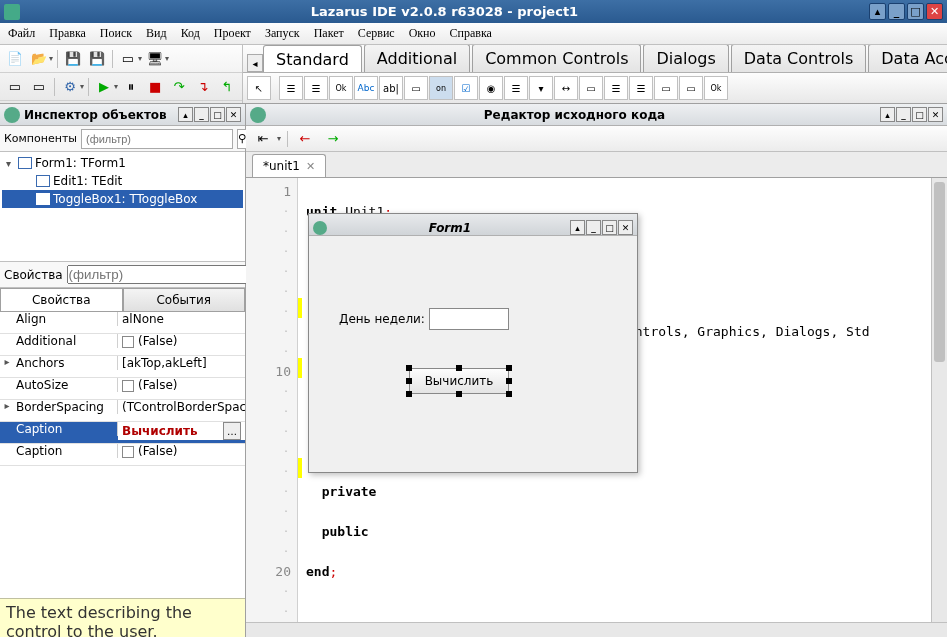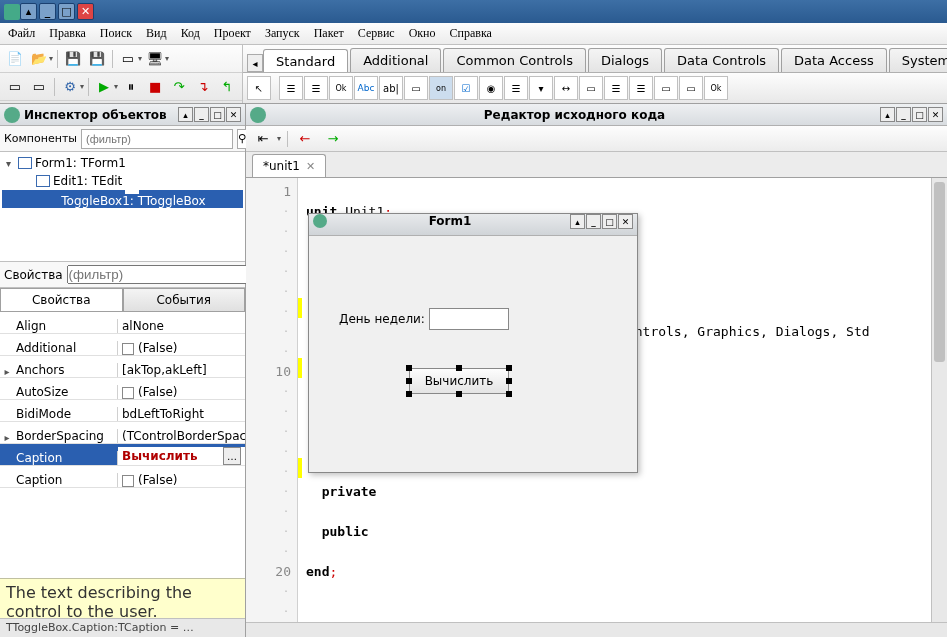--- a/index.html
+++ b/index.html
@@ -23,21 +23,21 @@
   .tb-left { width: 246px; border-right: 1px solid #c0c0c0; }
   .tb-row { height: 28px; display: flex; align-items: center; padding: 2px 4px; gap: 2px; border-bottom: 1px solid #d0d0d0; }
   .tb-btn { width: 22px; height: 22px; display: flex; align-items: center; justify-content: center; border: 1px solid transparent; border-radius: 2px; font-size: 13px; cursor: pointer; }
   .tb-sep { width: 1px; height: 18px; background: #c0c0c0; margin: 0 2px; }
   .tb-dd { font-size: 8px; margin-left: -3px; color: #555; }
   
   .tb-right { flex: 1; display: flex; flex-direction: column; }
   
   
   .comp-tabs { height: 28px; display: flex; align-items: flex-end; padding: 2px 4px 0; gap: 0; background: linear-gradient(to bottom,#fdfdfd,#ececec); border-bottom: 1px solid #b0b0b0; overflow: hidden; }
-  .comp-tab { padding: 4px 12px; border: 1px solid #a0a0a0; border-bottom: none; background: linear-gradient(to bottom,#f4f4f4,#e4e4e4); border-radius: 3px 3px 0 0; font-size: 13px; margin-right: 2px; cursor: pointer; white-space: nowrap; }
+  .comp-tab { padding: 4px 12px; border: 1px solid #a0a0a0; border-bottom: none; background: linear-gradient(to bottom,#f4f4f4,#e4e4e4); border-radius: 3px 3px 0 0; font-size: 16px; margin-right: 2px; cursor: pointer; white-space: nowrap; }
   .comp-tab.active { background: #fff; position: relative; top: 1px; }
   .tab-nav { width: 16px; height: 18px; display: flex; align-items: center; justify-content: center; font-size: 10px; border: 1px solid #aaa; background: #eee; cursor: pointer; }
   
   
   .palette { height: 30px; display: flex; align-items: center; padding: 2px 4px; gap: 1px; background: linear-gradient(to bottom,#fdfdfd,#e8e8e8); }
   .pal-btn { width: 24px; height: 24px; border: 1px solid #c0c0c0; background: #fff; display: flex; align-items: center; justify-content: center; font-size: 10px; cursor: pointer; }
   .pal-sep { width: 6px; }
   
   
   .main { display: flex; height: calc(637px - 23px - 22px - 58px); }
@@ -52,30 +52,30 @@
   .oi-filter { height: 26px; display: flex; align-items: center; padding: 2px 4px; gap: 4px; border-bottom: 1px solid #c0c0c0; }
   .oi-filter label { font-size: 11px; }
   .oi-filter input { flex:1; height: 20px; padding: 0 4px; border: 1px solid #aaa; font-size: 11px; }
   .oi-filter .fbtn { width: 22px; height: 20px; border: 1px solid #aaa; background: #fff; display: flex; align-items:center;justify-content:center;font-size:11px;cursor:pointer; }
   
   .tree { flex: 0 0 110px; background: #fff; border-bottom: 1px solid #c0c0c0; overflow: auto; padding: 2px; font-size: 12px; }
   .tree-row { display: flex; align-items: center; height: 18px; padding-left: 4px; cursor: pointer; white-space: nowrap; }
   .tree-row.l1 { padding-left: 22px; }
   .tree-row .exp { width: 12px; font-size: 10px; color: #555; }
   .tree-row .ticon2 { width: 14px; height: 12px; border: 1px solid #3a6ab0; background: #fff; margin-right: 3px; }
-  .tree-row.sel { background: #2a5fb0; color: #fff; flex-direction: column; }
+  .tree-row.sel { background: #2a5fb0; color: #fff; }
   .tree-row.sel .ticon2 { border-color: #fff; }
   
   .prop-filter { height: 26px; display:flex;align-items:center;padding:2px 4px;gap:4px;border-bottom:1px solid #c0c0c0; }
   .prop-tabs { height: 24px; display: flex; border-bottom: 1px solid #a0a0a0; background: #ececec; }
   .prop-tab { flex:1; display:flex;align-items:center;justify-content:center;border:1px solid #a0a0a0;border-bottom:none;background:linear-gradient(to bottom,#f4f4f4,#e0e0e0);font-size:12px;cursor:pointer; }
   .prop-tab.active { background: #fff; }
   
   .props { flex: 1; overflow: auto; background: #fff; font-size: 12px; }
-  .prop-row { display: flex; height: 22px; border-bottom: 1px solid #e0e0e0; align-items: flex-end; }
+  .prop-row { display: flex; height: 22px; border-bottom: 1px solid #e0e0e0; align-items: flex-start; }
   .prop-row .exp2 { width: 14px; text-align: center; font-size: 10px; color: #555; }
   .prop-name { width: 104px; padding-left: 2px; border-right: 1px solid #d0d0d0; overflow: hidden; white-space: nowrap; }
   .prop-val { flex: 1; padding: 0 4px; overflow: hidden; white-space: nowrap; }
   .prop-row.sel { background: #2a5fb0; color: #fff; }
   .prop-row.sel .prop-val { background: #fff; color: #b00000; font-weight: bold; display:flex;align-items:center; }
   .prop-row.sel .prop-val .ell { margin-left:auto;width:18px;height:18px;border:1px solid #888;background:#eee;display:flex;align-items:center;justify-content:center;font-size:10px;color:#000;font-weight:normal; }
   .prop-check { display:inline-block;width:12px;height:12px;border:1px solid #888;background:#fff;margin-right:4px;vertical-align:middle; }
   
   .hint { height: 40px; background: #ffffcc; border-top: 1px solid #c0c0a0; padding: 4px 6px; font-size: 16px; color: #333; }
   .status { height: 20px; background: #e8e8e8; border-top: 1px solid #c0c0c0; padding: 2px 6px; font-size: 11px; color: #444; overflow:hidden;white-space:nowrap; }
@@ -99,37 +99,38 @@
   .code .punc { color:#c00; }
   .mark { position:absolute;left:0;width:4px;height:20px;background:#ff0; }
   .scroll-v { width:16px;background:#e8e8e8;border-left:1px solid #c0c0c0;position:relative; }
   .scroll-v .thumb { position:absolute;top:4px;left:2px;right:2px;height:180px;background:#c0c0c0;border-radius:3px; }
   .scroll-h { height:16px;background:#e8e8e8;border-top:1px solid #c0c0c0; }
   
   .ed-status { height:20px;background:#e8e8e8;border-top:1px solid #c0c0c0;display:flex;align-items:center;padding:0 8px;font-size:11px;color:#333;gap:40px; }
   
   
   .form-win { position:absolute; left:62px; top:35px; width:330px; height:260px; background:#f0f0f0;border:1px solid #888;box-shadow:2px 2px 6px rgba(0,0,0,0.25);z-index:10; }
-  .form-titlebar { height:22px;background:linear-gradient(to bottom,#e8eaec,#d0d4d8);border-bottom:1px solid #b0b0b0;display:flex;align-items:flex-start;padding:0 4px;font-weight:bold;font-size:12px; }
+  .form-titlebar { height:22px;background:linear-gradient(to bottom,#e8eaec,#d0d4d8);border-bottom:1px solid #b0b0b0;display:flex;align-items:flex-end;padding:0 4px;font-weight:bold;font-size:12px;font-style:italic; }
   .form-titlebar .spacer { flex:1;text-align:center; }
   .form-titlebar .wb2 { width:15px;height:15px;border:1px solid #888;background:#eee;margin-left:1px;display:flex;align-items:center;justify-content:center;font-size:9px;cursor:pointer; }
   .form-canvas { position:relative;height:calc(100% - 22px);background:#f0f0f0;
     background-image: radial-gradient(#999 0.6px, transparent 0.6px);
     background-size: 8px 8px; background-position: 4px 4px; }
   .form-label { position:absolute;font-size:12px;background:transparent; }
   .form-edit { position:absolute;border:1px solid #888;background:#fff;height:22px;width:80px; }
   .form-toggle { position:absolute;border:1px solid #888;background:linear-gradient(to bottom,#fdfdfd,#e4e4e4);height:26px;width:100px;display:flex;align-items:center;justify-content:center;font-size:12px; }
   .handle { position:absolute;width:6px;height:6px;background:#000; }
   
 </style>
 </head>
 <body>
 
 <div class="titlebar">
   <div class="ticon"></div>
+  <div class="title">Lazarus IDE v2.0.8 r63028 - project1</div>
   <div class="win-btns">
     <div class="win-btn">▴</div>
     <div class="win-btn min">_</div>
     <div class="win-btn">□</div>
     <div class="win-btn close">✕</div>
   </div>
 </div>
 
 <div class="menubar">
   <span class="menu-item">Файл</span>
@@ -271,45 +272,39 @@
           <span class="exp2">▸</span>
           <span class="prop-name">Anchors</span>
           <span class="prop-val">[akTop,akLeft]</span>
         </div>
       <div class="prop-row">
           <span class="exp2"></span>
           <span class="prop-name">AutoSize</span>
           <span class="prop-val"><span class="prop-check"></span><span>(False)</span></span>
         </div>
       <div class="prop-row">
-          <span class="exp2"></span>
-          <span class="prop-name">BidiMode</span>
-          <span class="prop-val">bdLeftToRight</span>
-        </div>
-      <div class="prop-row">
           <span class="exp2">▸</span>
           <span class="prop-name">BorderSpacing</span>
           <span class="prop-val">(TControlBorderSpacing)</span>
         </div>
       <div class="prop-row sel">
           <span class="exp2"></span>
           <span class="prop-name">Caption</span>
           <span class="prop-val">
             <span>Вычислить</span>
             <span class="ell">…</span>
           </span>
         </div>
       <div class="prop-row">
           <span class="exp2"></span>
           <span class="prop-name">Caption</span>
           <span class="prop-val"><span class="prop-check"></span><span>(False)</span></span>
         </div>
     </div>
     <div class="hint">The text describing the control to the user.</div>
-    <div class="status">TToggleBox.Caption:TCaption = …</div>
   </div>
 
   <div class="editor-side">
     <div class="ed-title">
       <div class="icon" style="width:16px;height:16px;background:#5a8;border-radius:50%;margin-right:4px"></div>
       <div class="spacer">Редактор исходного кода</div>
       <div class="wb" style="width:15px;height:15px;border:1px solid #888;background:#eee;margin-left:1px;display:flex;align-items:center;justify-content:center;font-size:9px">▴</div>
       <div class="wb" style="width:15px;height:15px;border:1px solid #888;background:#eee;margin-left:1px;display:flex;align-items:center;justify-content:center;font-size:9px">_</div>
       <div class="wb" style="width:15px;height:15px;border:1px solid #888;background:#eee;margin-left:1px;display:flex;align-items:center;justify-content:center;font-size:9px">□</div>
       <div class="wb" style="width:15px;height:15px;border:1px solid #888;background:#eee;margin-left:1px;display:flex;align-items:center;justify-content:center;font-size:9px">✕</div>

